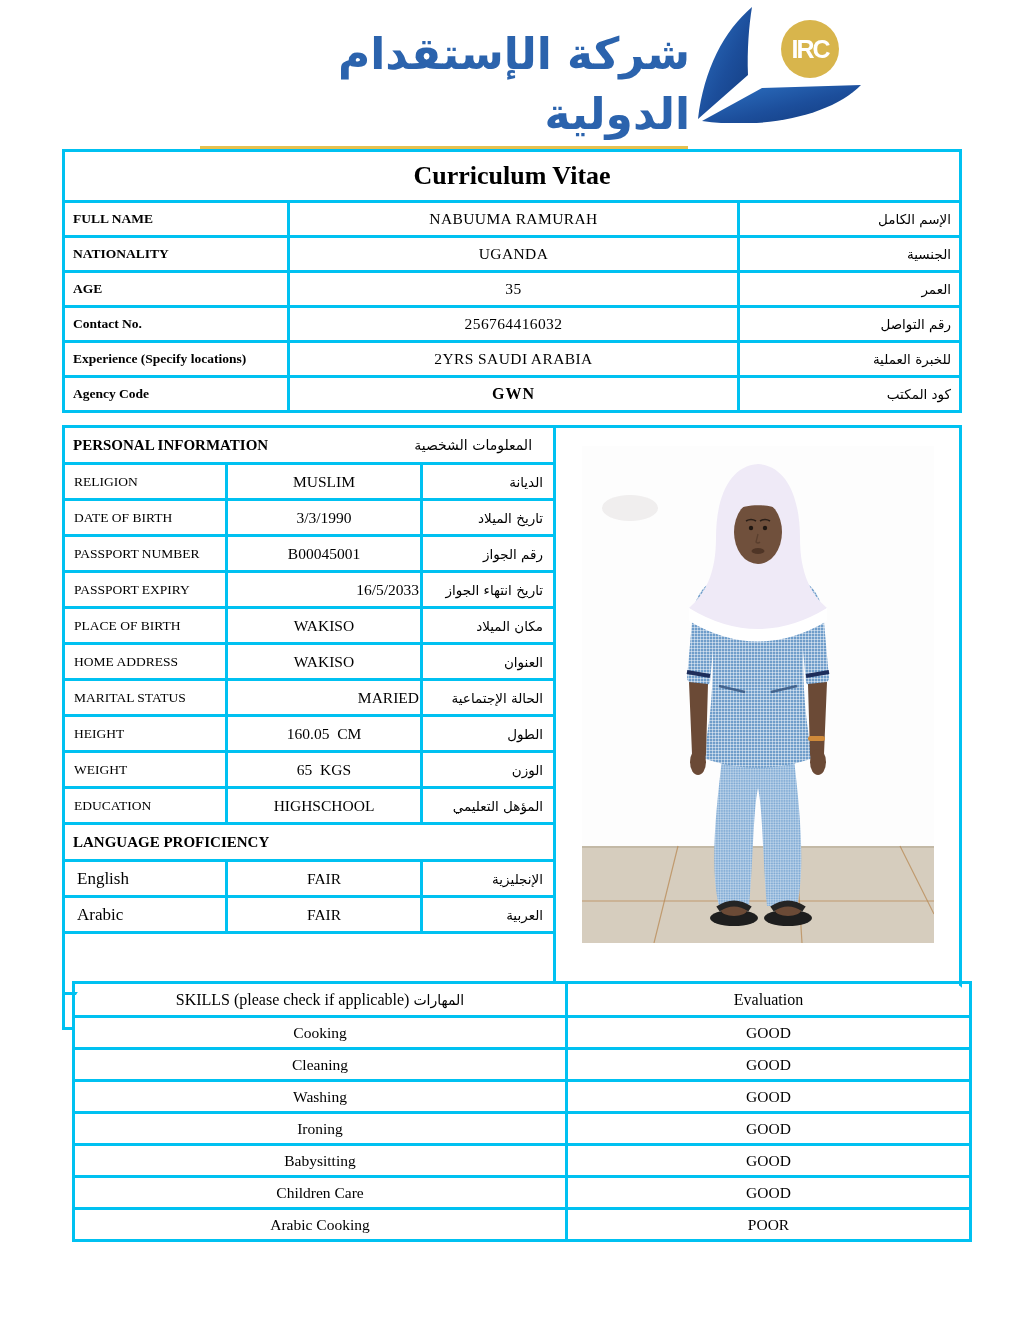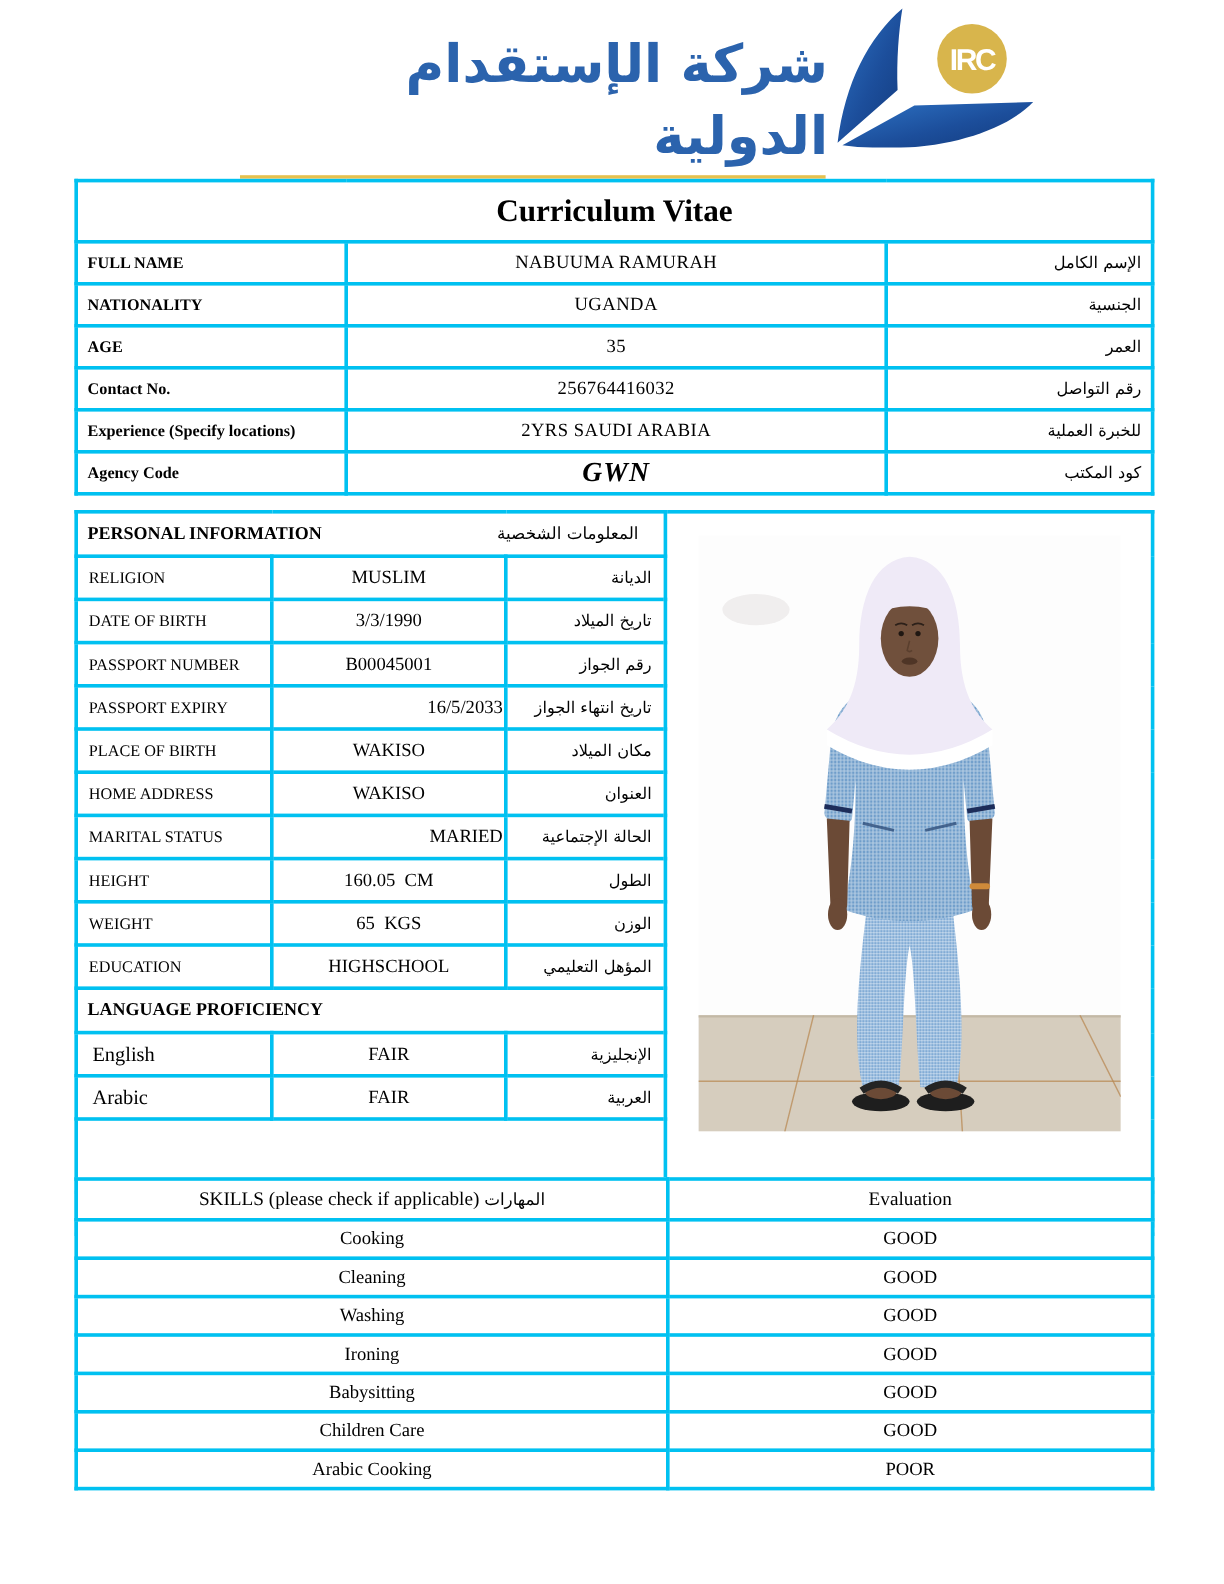--- a/index.html
+++ b/index.html
@@ -17,42 +17,42 @@
   table{border-collapse:collapse;position:absolute;table-layout:fixed;background:#fff;}
   td{border:3px solid #00c1f1;overflow:hidden;}
   .ar{font-family:"DejaVu Sans",sans-serif;direction:rtl;text-align:right;}
   
   .t1{left:62px;top:149px;width:897px;}
   .t1 td{height:30px;}
   .t1 .title-cell{height:46px;text-align:center;font-weight:700;font-size:26px;}
   .t1 .lbl{font-weight:700;font-size:13.5px;padding-left:8px;}
   .t1 .val{text-align:center;font-size:15.5px;letter-spacing:0.4px;white-space:pre-wrap;}
   .t1 .ar{font-size:13.5px;padding-right:8px;}
-  .t1 .big{font-weight:700;font-size:23px;letter-spacing:1px;font-style:italic;}
+  .t1 .big{font-weight:700;font-size:16px;letter-spacing:1px;}
   
   .t2{left:62px;top:425px;width:897px;}
   .t2 td{height:31px;}
   .t2 .sec{height:32px;font-weight:700;font-size:15px;padding-left:8px;}
   .t2 .secflex{display:flex;justify-content:space-between;align-items:center;padding-right:10px;}
   .t2 .secflex .ar{font-weight:400;font-size:14px;}
   .t2 .lbl{font-weight:400;font-size:13.5px;padding-left:9px;}
   .t2 .val{text-align:center;font-size:15.5px;white-space:pre-wrap;}
   .t2 .val.left{text-align:right;padding-left:6px;}
   .t2 .ar{font-size:13.5px;padding-right:10px;}
   .t2 .lang{font-size:17px;padding-left:12px;}
   .t2 .filler{height:84px;}
   .t2 .photo{text-align:center;vertical-align:top;}
   .t2 .photo svg{display:block;margin:17px auto 4px auto;}
   
   .t3{left:62px;top:992px;width:897px;}
   .t3 td{height:30px;}
   .t3 .we{font-size:16.5px;padding-left:7px;}
   .t3 .ar{font-size:15px;text-align:center;padding-right:4px;}
   
-  .t4{left:62px;top:981px;width:897px;}
+  .t4{left:72px;top:981px;width:897px;border-radius:28px;}
   .t4 td{height:27px;text-align:center;font-size:15.5px;}
   .t4 .head{height:29px;font-size:16px;}
   .t4 .head .ar{display:inline;font-size:14px;}
 </style>
 </head>
 <body>
 
 <div class="page">
 
   <div class="hdr-text">

